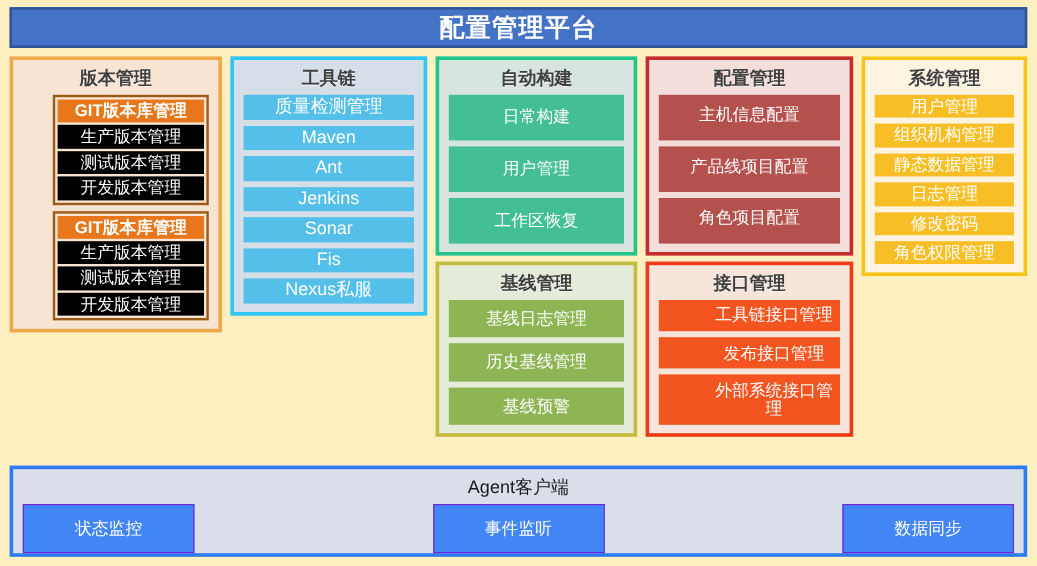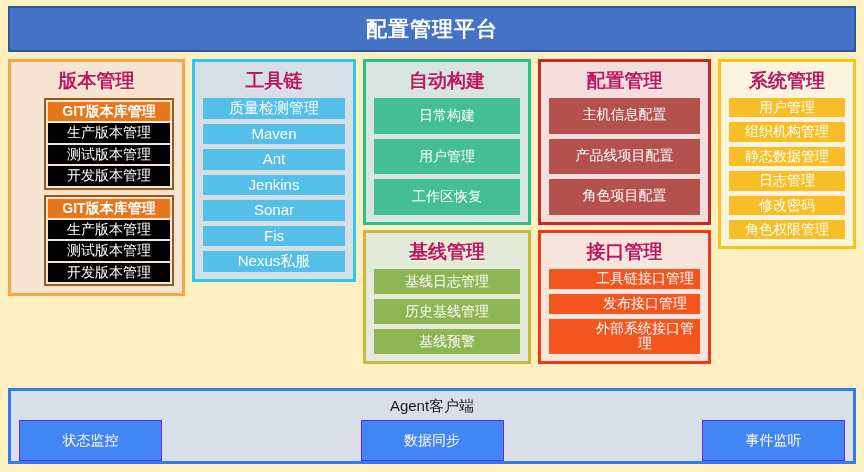--- a/index.html
+++ b/index.html
@@ -17,21 +17,21 @@
     width: 864px;
     height: 472px;
     box-sizing: border-box;
     padding: 6px 8px 8px 8px;
     display: flex;
     flex-direction: column;
   }
 
   
   .title-bar {
-    height: 46px;
+    height: 34px;
     background: #4472C4;
     border: 2px solid #2F5597;
     color: #FFFFFF;
     font-size: 21px;
     font-weight: 700;
     display: flex;
     align-items: center;
     justify-content: center;
     letter-spacing: 1px;
     box-sizing: border-box;
@@ -63,23 +63,23 @@
     box-sizing: border-box;
     border-width: 3px;
     border-style: solid;
     display: flex;
     flex-direction: column;
     padding: 4px 8px 7px 8px;
     min-height: 0;
   }
   .panel-title {
     text-align: center;
-    font-size: 19px;
+    font-size: 15px;
     font-weight: 700;
-    color: #be185d;
+    color: #404040;
     padding: 2px 0 4px 0;
     flex: 0 0 auto;
     text-shadow: 0 1px 0 rgba(255,255,255,0.6);
   }
   .panel-items {
     flex: 1 1 auto;
     display: flex;
     flex-direction: column;
     gap: 5px;
     min-height: 0;
@@ -272,18 +272,18 @@
         </div>
       </div>
     </div>
 
   </div>
 
   <div class="agent-bar">
     <div class="agent-title">Agent客户端</div>
     <div class="agent-buttons">
       <div class="agent-btn">状态监控</div>
+      <div class="agent-btn">事件监听</div>
       <div class="agent-btn">数据同步</div>
-      <div class="agent-btn">事件监听</div>
     </div>
   </div>
 
 </div>
 
 </body></html>

